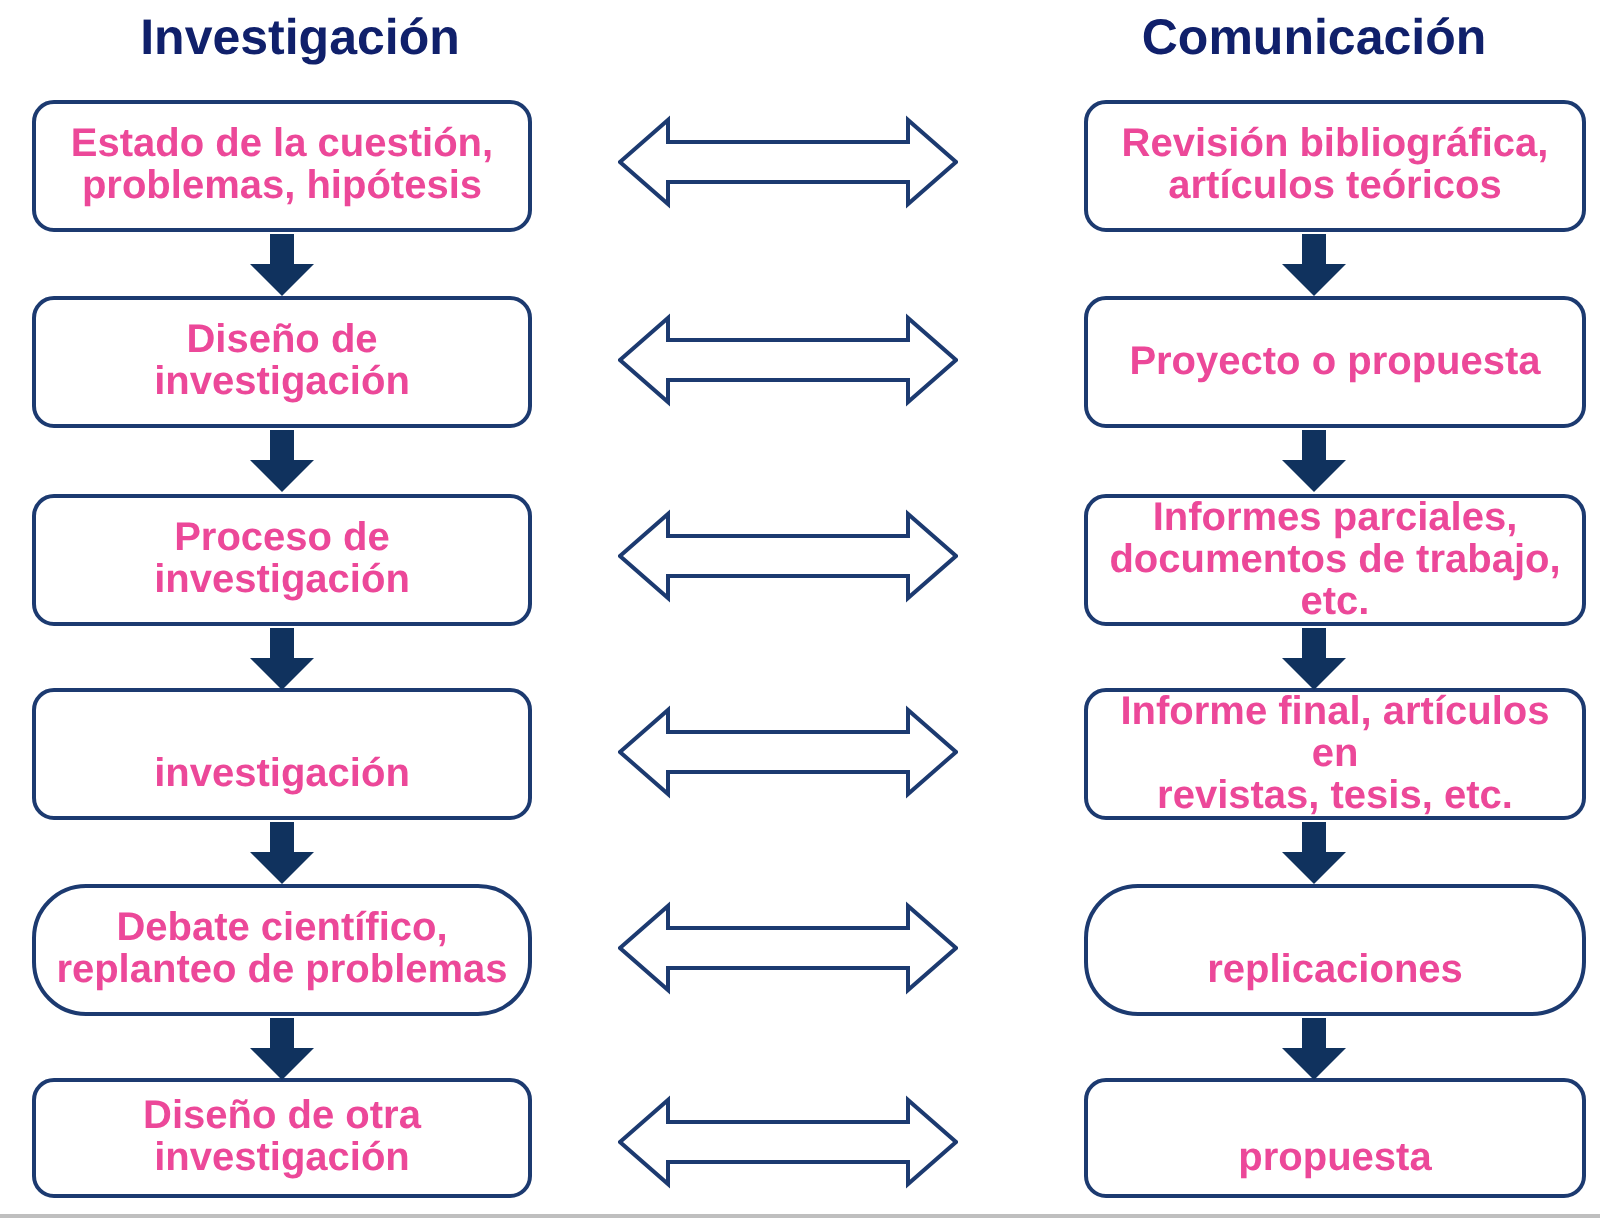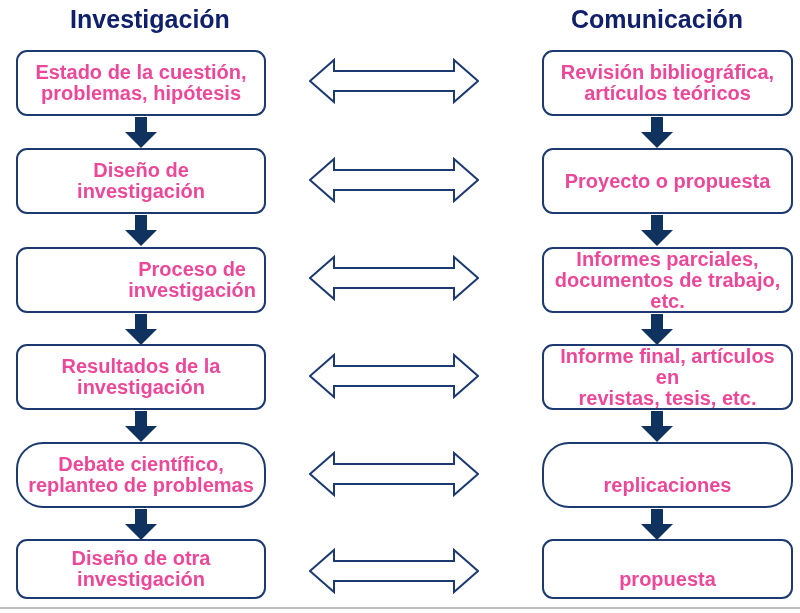--- a/index.html
+++ b/index.html
@@ -49,21 +49,21 @@
     color: #ec4899;
     line-height: 21px;
     padding: 0 8px;
   }
 
   .col-left  .node { left: 16px;  width: 250px; }
   .col-right .node { left: 542px; width: 251px; }
 
   .r0 { top: 50px;  height: 66px; }
   .r1 { top: 148px; height: 66px; }
-  .r2 { top: 247px; height: 66px; justify-content: flex-end; }
+  .r2 { top: 247px; height: 66px; }
   .r3 { top: 344px; height: 66px; }
   .r4 { top: 442px; height: 66px; border-radius: 27px; }
   .r5 { top: 539px; height: 60px; }
 
   
   .down-arrow {
     position: absolute;
     width: 34px;
     height: 32px;
   }
@@ -125,21 +125,21 @@
 
     <div class="node r2">
       <div class="node-label">
         <span>Proceso de</span><br>
         <span>investigación</span>
       </div>
     </div>
 
     <div class="node r3">
       <div class="node-label">
-        <span>Resultados de la</span><br>
+        <br>
         <span>investigación</span>
       </div>
     </div>
 
     <div class="node r4">
       <div class="node-label">
         <span>Debate científico,</span><br>
         <span>replanteo de problemas</span>
       </div>
     </div>

